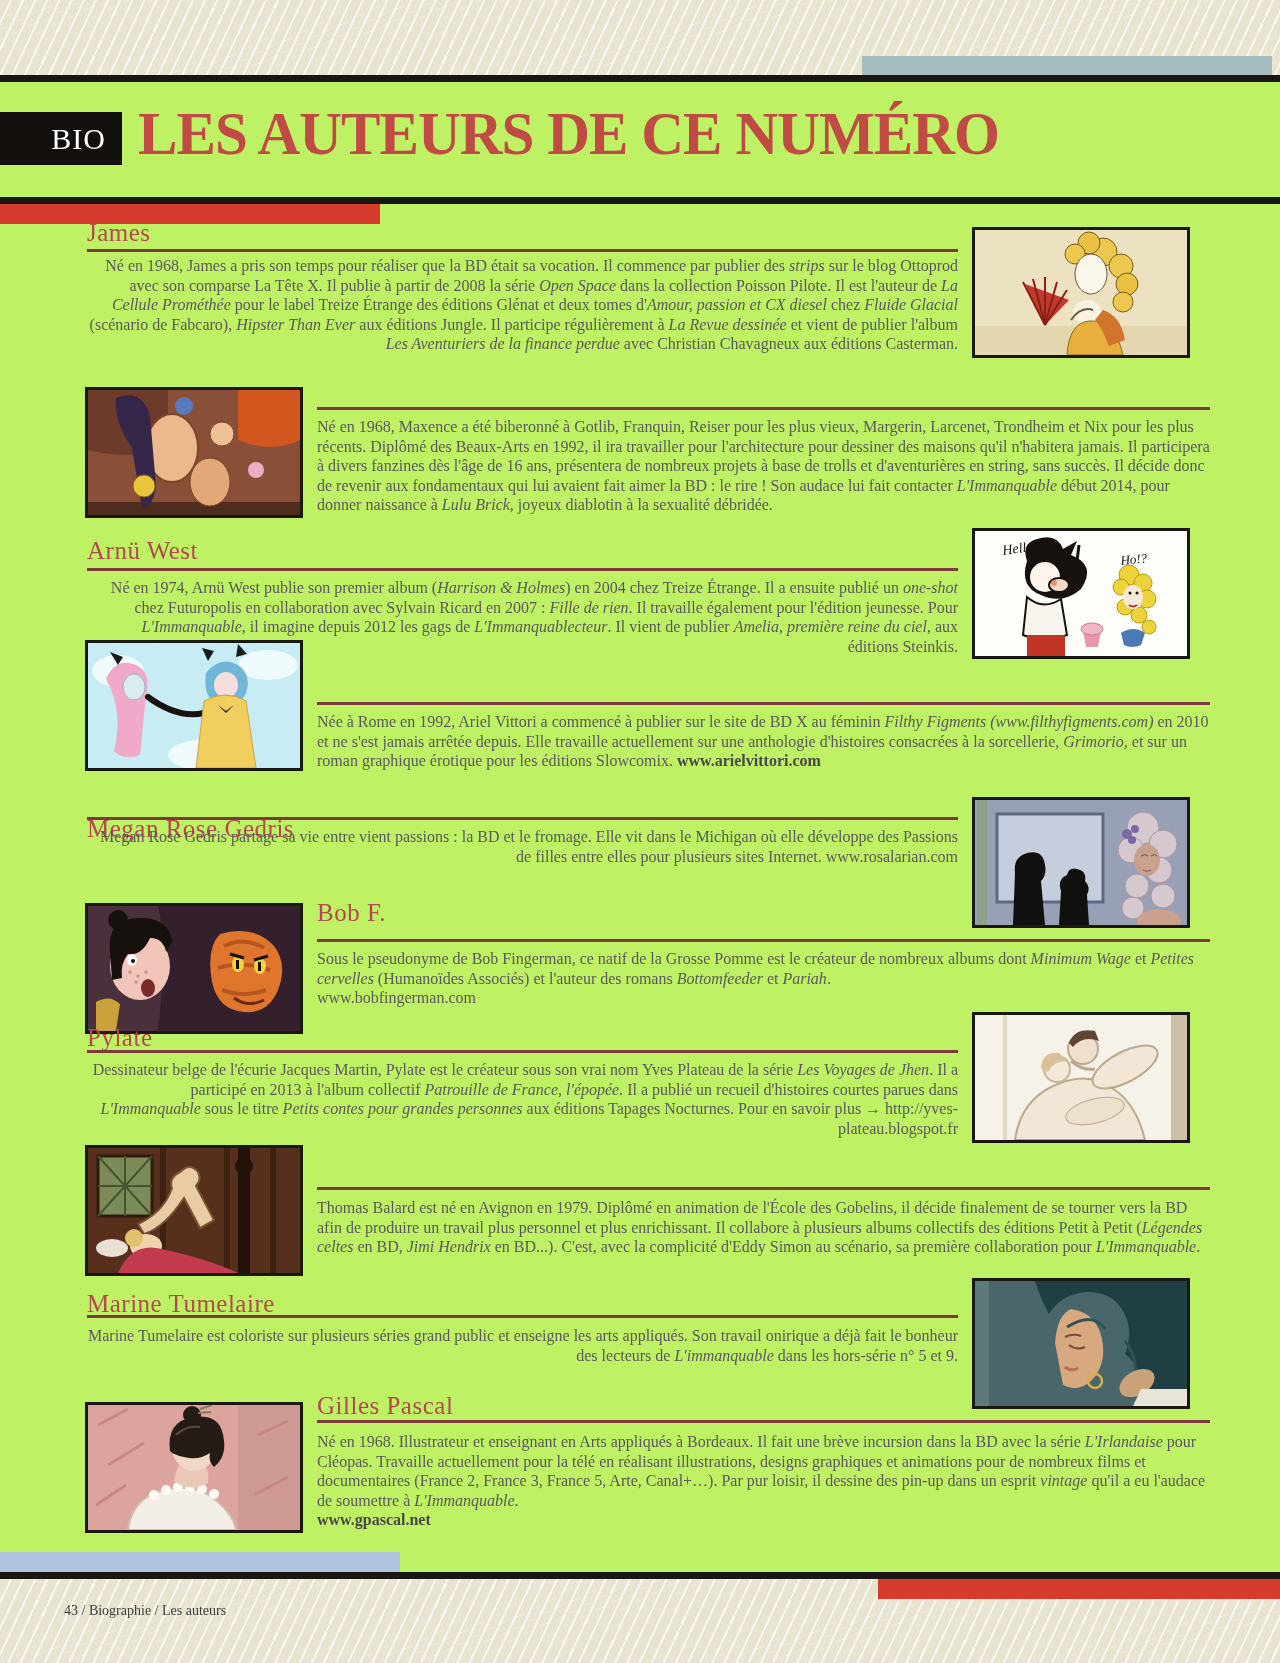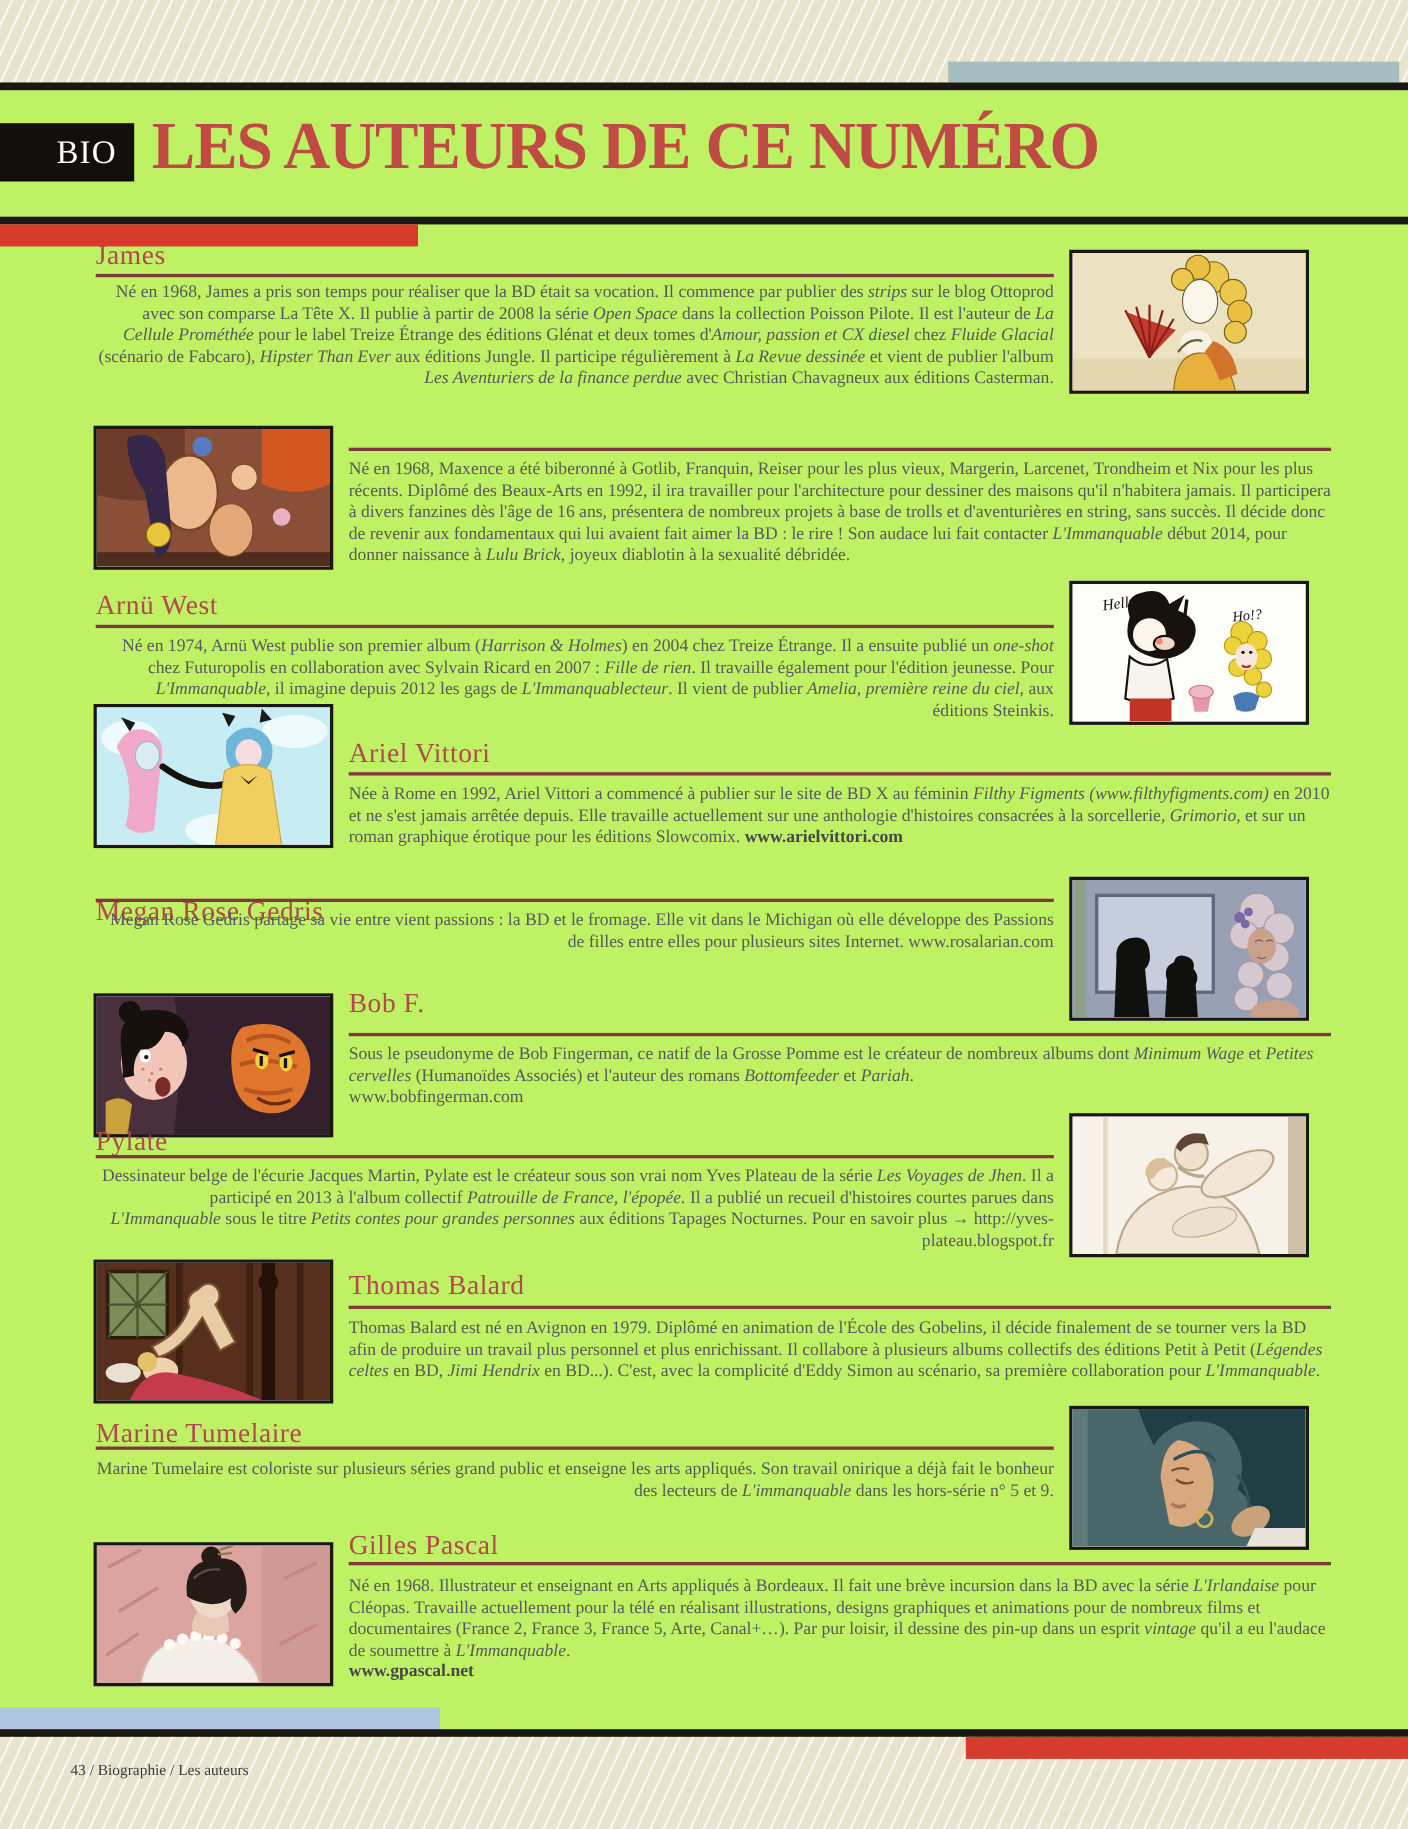--- a/index.html
+++ b/index.html
@@ -123,21 +123,20 @@
         <circle cx="162" cy="62" r="1.5" fill="#17120e"></circle>
       <path d="M154 74 q4 3 8 0" stroke="#b5342a" stroke-width="2" fill="none"></path>
       <path d="M146 102 q12 -8 24 0 l-4 12 q-9 4 -17 0 z" fill="#4a7ab5"></path>
       <path d="M108 100 h18 l-3 16 h-12 z" fill="#e797a8"></path>
       <ellipse cx="117" cy="98" rx="11" ry="6" fill="#f0b6c2" stroke="#c97a8c"></ellipse>
       <text x="28" y="24" font-size="14" fill="#17120e" transform="rotate(-8 28 24)" font-style="italic">Hello!</text>
       <text x="146" y="34" font-size="13" fill="#17120e" transform="rotate(-6 146 34)" font-style="italic">Ho!?</text>
     </svg>
   </figure>
 
-  <h2 class="name l" style="top:672px">Ariel Vittori</h2>
   <div class="rule l" style="top:702px"></div>
   <p class="bio l" style="top:712px"><span>Née à Rome en 1992, Ariel Vittori a commencé à publier sur le site de BD X au féminin </span><span style="font-style: italic;">Filthy Figments (www.filthyfigments.com)</span><span> en 2010 et ne s'est jamais arrêtée depuis. Elle travaille actuellement sur une anthologie d'histoires consacrées à la sorcellerie, </span><span style="font-style: italic;">Grimorio,</span><span> et sur un roman graphique érotique pour les éditions Slowcomix. </span><span class="bold">www.arielvittori.com</span></p>
   <figure class="thumb" style="left:85px;top:640px">
     <svg width="212" height="125" viewBox="0 0 212 125">
       <rect width="212" height="125" fill="#c8ecf4"></rect>
       <ellipse cx="30" cy="28" rx="26" ry="16" fill="#eefafc"></ellipse>
       <ellipse cx="180" cy="22" rx="30" ry="15" fill="#eefafc"></ellipse>
       <ellipse cx="120" cy="112" rx="40" ry="16" fill="#eefafc"></ellipse>
       <path d="M18 36 q10 -22 30 -14 q16 8 10 30 l-6 60 q-16 6 -26 -4 q10 -40 -8 -72 z" fill="#f0a9c8"></path>
       <ellipse cx="46" cy="44" rx="11" ry="13" fill="#d9ecf0" stroke="#9ab8c2"></ellipse>
@@ -224,21 +223,20 @@
       <ellipse cx="150" cy="52" rx="36" ry="15" fill="#f2e6d6" stroke="#bca98c" stroke-width="2" transform="rotate(-28 150 52)"></ellipse>
       <circle cx="108" cy="34" r="15" fill="#efe0ce" stroke="#bca98c" stroke-width="2"></circle>
       <path d="M94 28 q6 -16 26 -12 l4 10 q-16 -6 -26 6 z" fill="#5f4632"></path>
       <circle cx="82" cy="54" r="13" fill="#f4e8d8" stroke="#c9b496" stroke-width="2"></circle>
       <path d="M66 52 q2 -16 18 -14 l8 8 q-14 0 -18 10 q-6 2 -8 -4 z" fill="#d9bf9a"></path>
       <path d="M96 46 q12 10 24 8" stroke="#bca98c" stroke-width="3" fill="none"></path>
       <ellipse cx="120" cy="96" rx="30" ry="12" fill="#ede0cc" stroke="#bca98c" transform="rotate(-14 120 96)"></ellipse>
     </svg>
   </figure>
 
-  <h2 class="name l" style="top:1155px">Thomas Balard</h2>
   <div class="rule l" style="top:1187px"></div>
   <p class="bio l" style="top:1198px"><span>Thomas Balard est né en Avignon en 1979. Diplômé en animation de l'École des Gobelins, il décide finalement de se tourner vers la BD  afin de produire un travail plus personnel et plus enrichissant. Il collabore à plusieurs albums collectifs des éditions Petit à Petit (</span><span style="font-style: italic;">Légendes celtes</span><span> en BD, </span><span style="font-style: italic;">Jimi Hendrix</span><span> en BD...). C'est, avec la complicité d'Eddy Simon au scénario, sa première collaboration pour </span><span style="font-style: italic;">L'Immanquable</span><span>.</span></p>
   <figure class="thumb" style="left:85px;top:1145px">
     <svg width="212" height="125" viewBox="0 0 212 125">
       <rect width="212" height="125" fill="#56301d"></rect>
       <rect x="72" width="6" height="125" fill="#3f2112"></rect>
         <rect x="136" width="6" height="125" fill="#3f2112"></rect>
       <rect x="182" width="6" height="125" fill="#3f2112"></rect>
       <rect x="10" y="8" width="54" height="60" fill="#7c8c58" stroke="#2f1a0c" stroke-width="3"></rect>
       <path d="M10 8 l54 60 M64 8 l-54 60 M37 8 v60 M10 38 h54" stroke="#44542e" stroke-width="2"></path>

